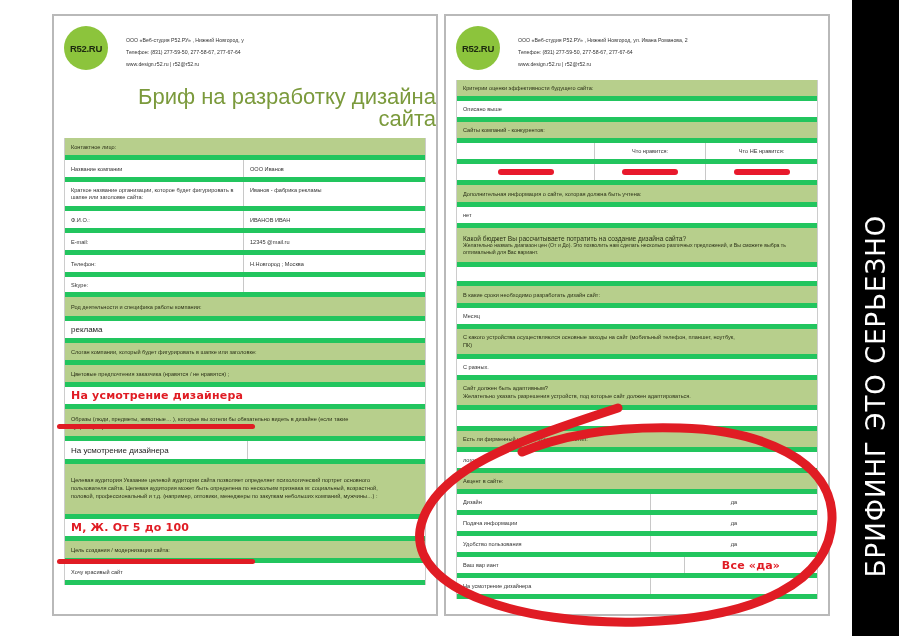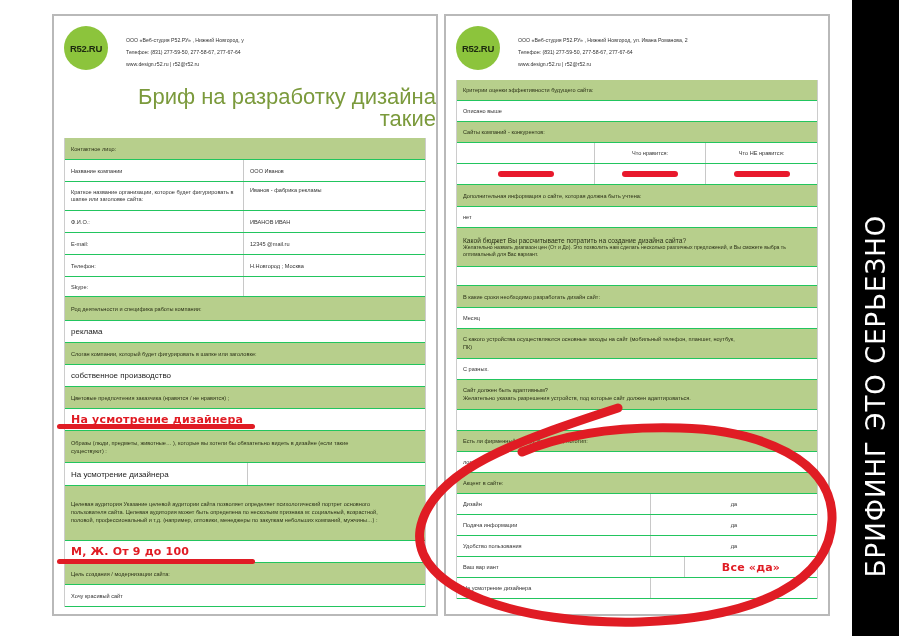--- a/index.html
+++ b/index.html
@@ -20,21 +20,21 @@
     font-weight: bold; font-size: 9.5px; color: #1d2a10; letter-spacing: -0.3px;
   }
   .company { position: absolute; left: 62px; top: 10px; font-size: 5.2px; line-height: 12px; color: #333; }
 
   .title {
     position: absolute; left: 0; right: 0; top: 70px; text-align: right;
     color: #7b9a3c; font-size: 22px; line-height: 22px;
   }
 
   .table { position: absolute; left: 10px; right: 10px; border-left: 1px solid #ccc; border-right: 1px solid #ccc; }
-  .row { display: flex; border-bottom: 1px solid #22c55e; font-size: 5.6px; color: #333; }
+  .row { display: flex; border-bottom: 5px solid #22c55e; font-size: 5.6px; color: #333; }
   .row.head { background: #b7cf8c; color: #2c3118; }
   .row .c { padding: 0 6px; display: flex; align-items: center; }
   .row .c + .c { border-left: 1px solid #c8c8c8; }
   .c-full { flex: 1; }
   .big { font-size: 8px; color: #222; }
   .hand {
     color: #e01c24; font-weight: bold; font-size: 11px; letter-spacing: 0.2px;
     font-family: "DejaVu Sans", sans-serif;
   }
   .underline-stroke {
@@ -63,21 +63,21 @@
   <div class="header">
     <div class="logo">R52.RU</div>
     <div class="company">
       <div>ООО «Веб-студия Р52.РУ» , Нижний Новгород, у</div>
       <div>Телефон: (831) 277-59-50, 277-58-67, 277-67-64</div>
       <div>www.design.r52.ru  |  r52@r52.ru</div>
     </div>
   </div>
   <div class="title">
     <div>Бриф на разработку дизайна</div>
-    <div>такие</div>
+    <div>сайта</div>
   </div>
 
   <div class="table" style="top:122px;">
     <div class="row head" style="height:22px;">
       <div class="c c-full">Контактное лицо:</div>
     </div>
     <div class="row" style="height:22px;">
       <div class="c" style="width:178px;">Название компании</div>
       <div class="c c-full">ООО Иванов</div>
     </div>
@@ -104,41 +104,38 @@
 
     <div class="row head" style="height:24px;">
       <div class="c c-full">Род деятельности и специфика работы компании:</div>
     </div>
     <div class="row" style="height:22px;">
       <div class="c c-full big">реклама</div>
     </div>
     <div class="row head" style="height:22px;">
       <div class="c c-full">Слоган компании, который будет фигурировать в шапке или заголовке:</div>
     </div>
-    <div class="row" style="height:22px;">
-      <div class="c c-full big">собственное производство</div>
-    </div>
     <div class="row head" style="height:22px;">
       <div class="c c-full">Цветовые предпочтения заказчика (нравятся / не нравятся)                          ;</div>
     </div>
     <div class="row" style="height:22px;">
       <div class="c c-full hand">На усмотрение дизайнера</div>
     </div>
     <div class="row head" style="height:32px;">
       <div class="c c-full" style="line-height:8px;padding-right:60px;">Образы (люди, предметы, животные… ),  которые вы хотели бы обязательно видеть в дизайне (если такие существуют)                :</div>
     </div>
     <div class="row" style="height:23px;">
       <div class="c big" style="width:182px;">На  усмотрение дизайнера</div>
       <div class="c c-full"></div>
     </div>
     <div class="row head" style="height:55px;">
       <div class="c c-full" style="line-height:7.8px;padding-right:30px;">Целевая аудитория        Указание целевой аудитории сайта позволяет определяет психологический портрет основного пользователя сайта. Целевая аудитория может быть определена по нескольим признака        м: социальный, возрастной,  половой, профессиональный и т.д.  (например,  оптовики, менеджеры по закупкам небольших компаний, мужчины…)   :</div>
     </div>
     <div class="row" style="height:22px;">
-      <div class="c c-full hand">М, Ж. От 9 до 100</div>
+      <div class="c c-full hand">М, Ж. От 5 до 100</div>
     </div>
     <div class="row head" style="height:22px;">
       <div class="c c-full">Цель создания     / модернизации сайта:</div>
     </div>
     <div class="row" style="height:22px;">
       <div class="c c-full">Хочу красивый сайт</div>
     </div>
   </div>
 </div>
 

